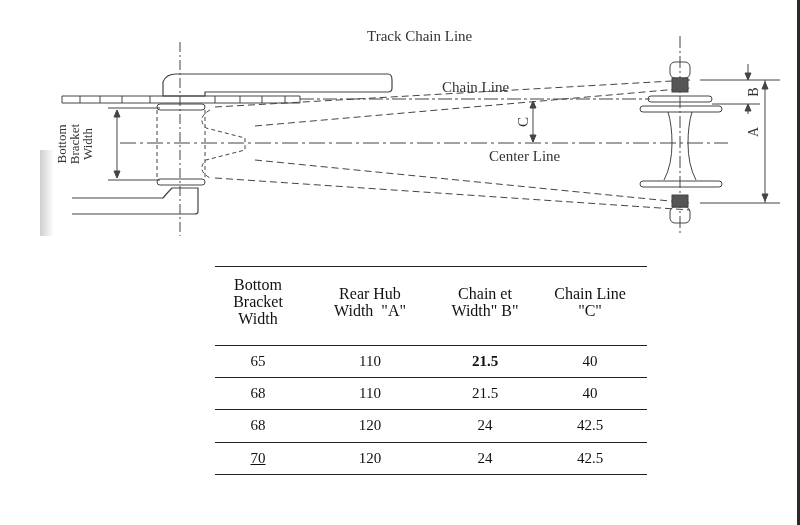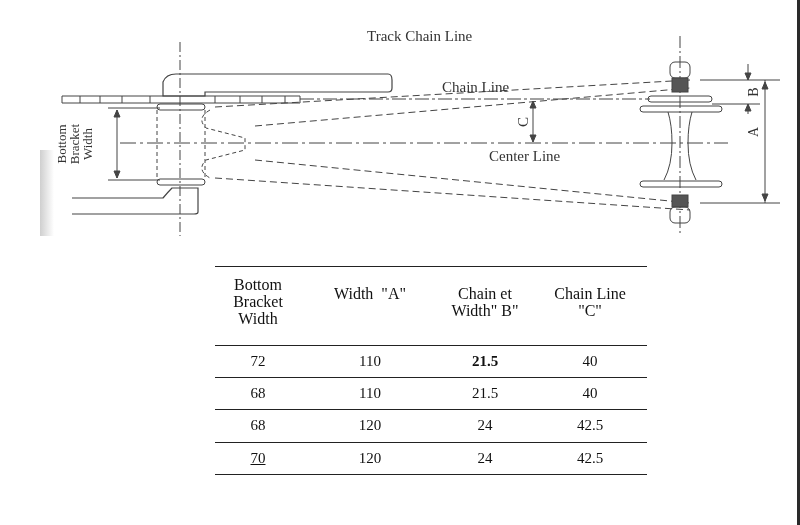--- a/index.html
+++ b/index.html
@@ -105,33 +105,34 @@
   <div class="hline" style="top:143px"></div>
   <div class="hline" style="top:176px"></div>
   <div class="hline" style="top:208px"></div>
 
   <div class="cell hdr" style="left:0;width:86px;top:10px">
     <div>Bottom</div>
     <div>Bracket</div>
     <div>Width</div>
   </div>
   <div class="cell hdr" style="left:100px;width:110px;top:19px">
+    <div>Rear Hub</div>
     <div style="white-space:pre">Width  "A"</div>
   </div>
   <div class="cell hdr" style="left:215px;width:110px;top:19px">
     <div>Chain et</div>
     <div>Width" B"</div>
   </div>
   <div class="cell hdr" style="left:320px;width:110px;top:19px">
     <div>Chain Line</div>
     <div>"C"</div>
   </div>
 
   <div id="rows">
-      <div class="cell" style="left: 0px; width: 86px; top: 87px;">72</div>
+      <div class="cell" style="left: 0px; width: 86px; top: 87px;">65</div>
       <div class="cell" style="left: 100px; width: 110px; top: 87px;">110</div>
       <div class="cell bold" style="left: 215px; width: 110px; top: 87px;">21.5</div>
       <div class="cell" style="left: 320px; width: 110px; top: 87px;">40</div>
       <div class="cell" style="left: 0px; width: 86px; top: 119px;">68</div>
       <div class="cell" style="left: 100px; width: 110px; top: 119px;">110</div>
       <div class="cell" style="left: 215px; width: 110px; top: 119px;">21.5</div>
       <div class="cell" style="left: 320px; width: 110px; top: 119px;">40</div>
       <div class="cell" style="left: 0px; width: 86px; top: 151px;">68</div>
       <div class="cell" style="left: 100px; width: 110px; top: 151px;">120</div>
       <div class="cell" style="left: 215px; width: 110px; top: 151px;">24</div>

